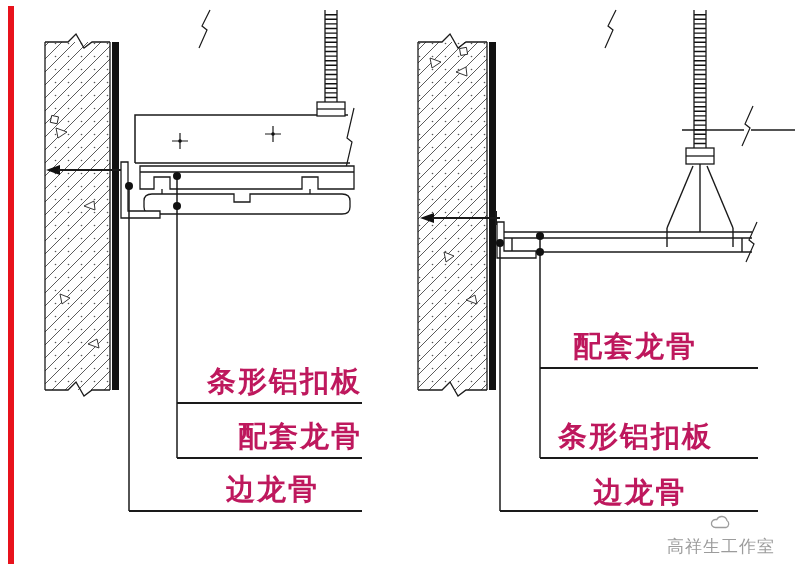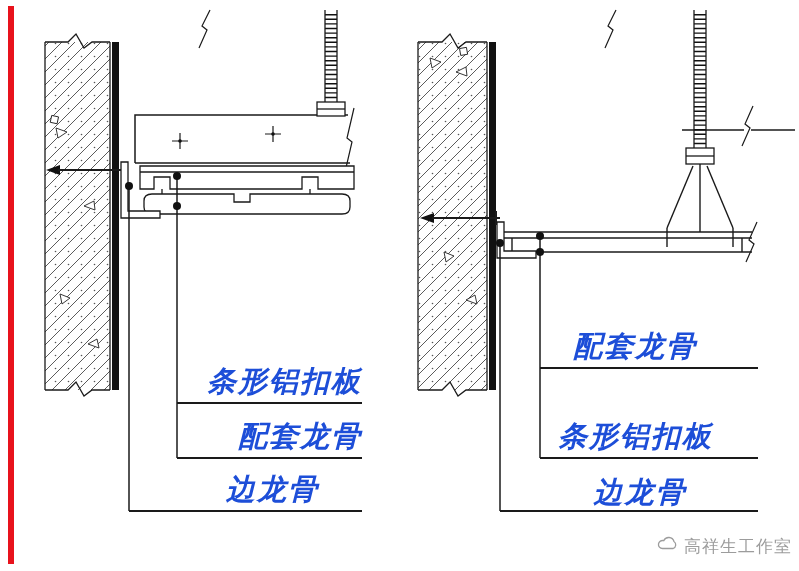--- a/index.html
+++ b/index.html
@@ -1,24 +1,24 @@
 <!DOCTYPE html>
 <html><head>
 <meta charset="utf-8">
 <style>
   html,body{margin:0;padding:0;background:#fff;}
   .canvas{position:relative;width:799px;height:571px;background:#ffffff;overflow:hidden;
           font-family:"Liberation Serif",serif;}
   .accent-bar{position:absolute;left:8px;top:6px;width:6px;height:558px;background:#e8121c;}
   svg{position:absolute;left:0;top:0;}
-  .cad-label{position:absolute;font-weight:700;font-size:29px;color:#1d4ed8;
-             line-height:1.1;letter-spacing:2px;white-space:nowrap;font-style:italic;}
+  .cad-label{position:absolute;font-weight:700;font-size:29px;color:#be185d;
+             line-height:1.1;letter-spacing:2px;white-space:nowrap;}
   .ta-r{text-align:right;} .ta-c{text-align:center;}
-  .watermark{position:absolute;right:7px;bottom:13px;display:flex;gap:5px;
-             color:#9c9c9c;font-size:17px;letter-spacing:1px;}
+  .watermark{position:absolute;right:24px;bottom:13px;display:flex;align-items:center;gap:5px;
+             color:#9c9c9c;font-size:17px;letter-spacing:1px;flex-direction:column;}
   .watermark svg{position:static;}
 </style>
 </head>
 <body>
 
 <div class="canvas">
 
   <div class="accent-bar"></div>
 
   <svg width="799" height="571" viewBox="0 0 799 571">

